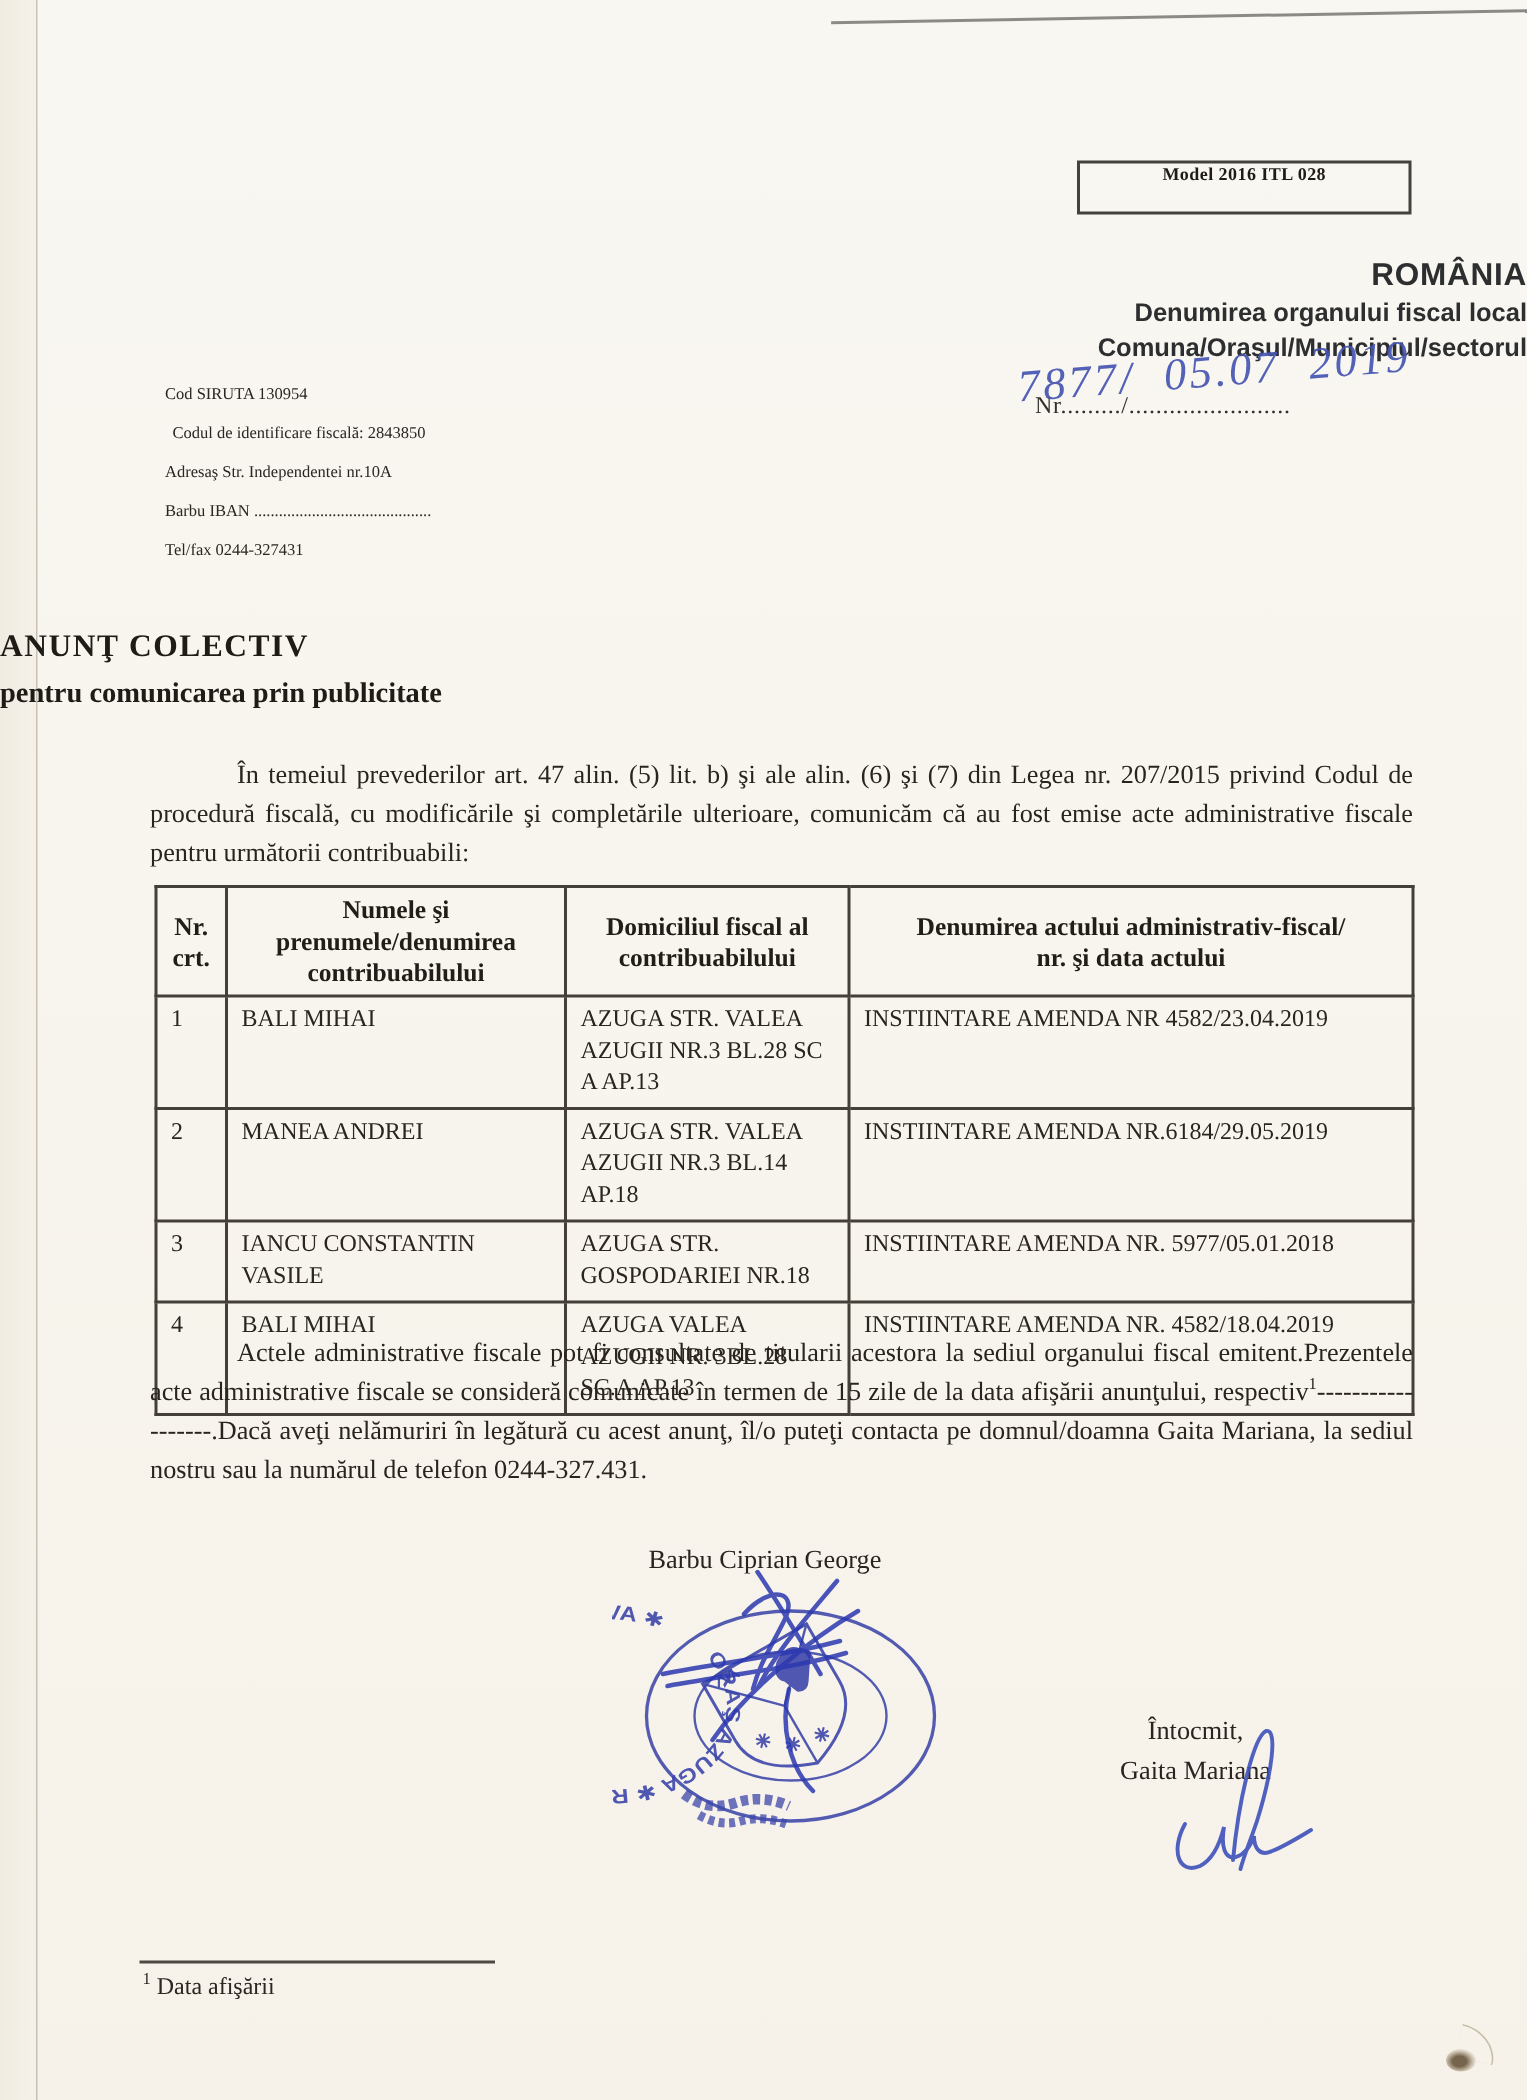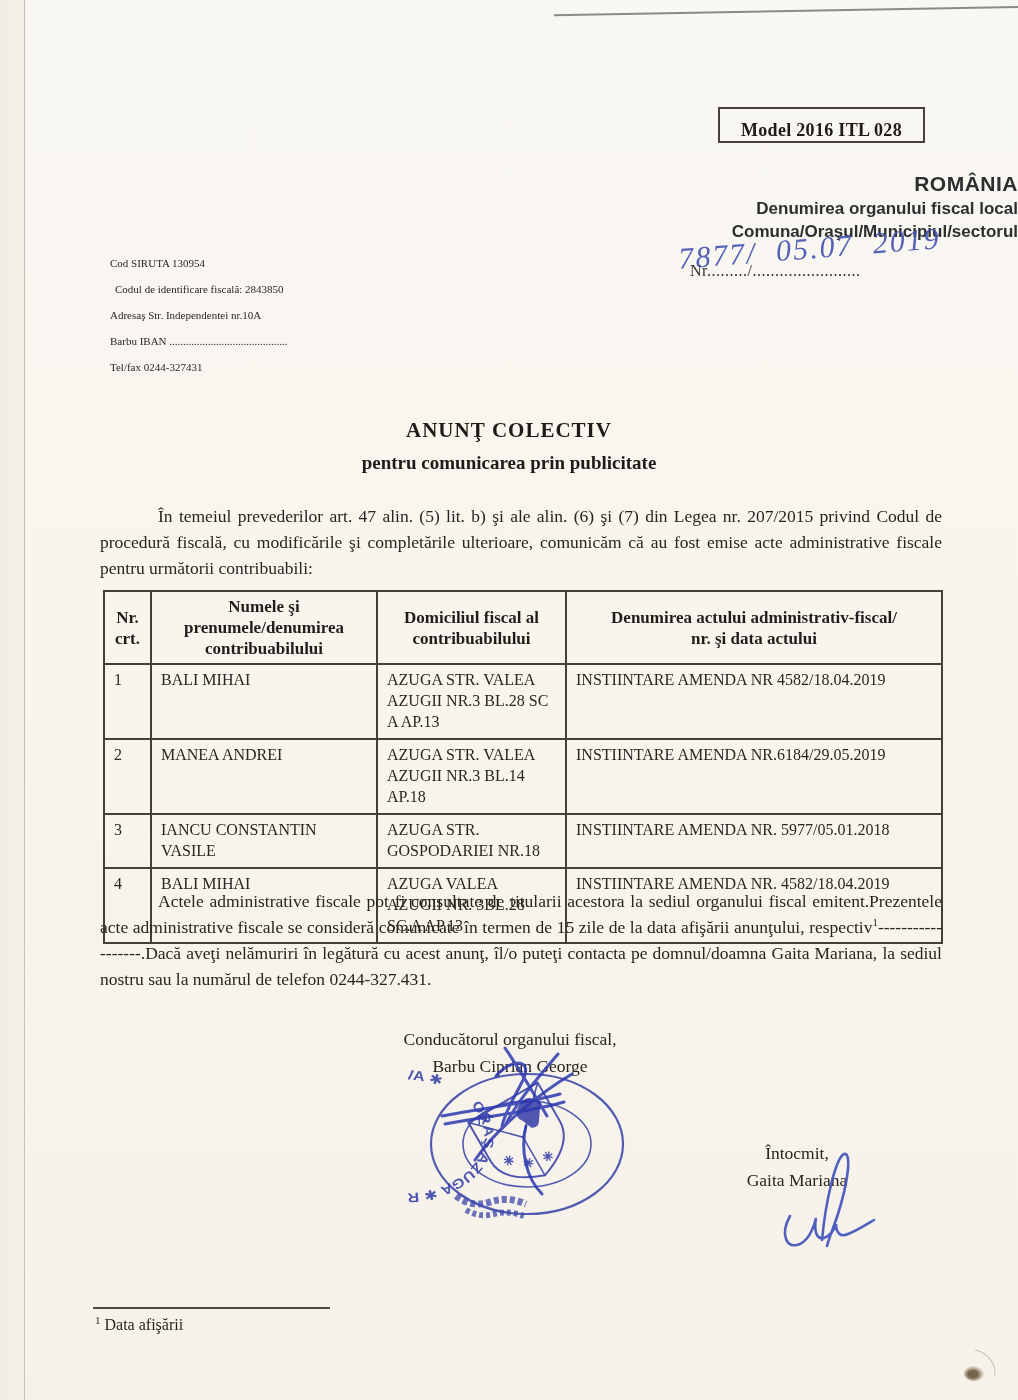--- a/index.html
+++ b/index.html
@@ -15,42 +15,42 @@
   }
   
   .left-strip { position:absolute; left:0; top:0; bottom:0; width:24px;
     background: linear-gradient(90deg, #f0ece2, #f5f1e9); }
   .left-scanline { position:absolute; left:24px; top:0; bottom:0; width:1px;
     background: rgba(140,130,110,.45); }
   .topright-scanline { position:absolute; top:6px; right:-6px; width:470px; height:2px;
     background:#6f6e68; transform: rotate(-1deg); transform-origin: right center; opacity:.8; }
 
   .model-box {
-    position:absolute; left:718px; top:107px; width:207px; height:36px;
-    border:2px solid #45423d; display:flex; align-items:flex-end; justify-content:center;
-    font-weight:bold; font-size:18px; letter-spacing:.3px; color:#1f1c18;
+    position:absolute; left:718px; top:107px; width:223px; height:36px;
+    border:2px solid #45423d; display:flex; align-items:flex-start; justify-content:center;
+    font-weight:bold; font-size:12px; letter-spacing:.3px; color:#1f1c18;
   }
 
   .header-center { position:absolute; left:0; right:0; top:172px; text-align:right;
     font-family:"Liberation Sans", sans-serif; font-weight:bold; color:#2c2e30; }
   .h-country { font-size:21px; letter-spacing:.5px; }
   .h-line { font-size:17px; margin-top:3px; }
 
   .issuer { position:absolute; left:110px; top:250px; font-size:11px; line-height:26px; }
   .issuer div:nth-child(2) { padding-left:5px; }
 
   .nr-label { position:absolute; left:690px; top:262px; font-size:16px; letter-spacing:.5px; color:#33302b; }
   .handwritten-nr {
     position:absolute; left:678px; top:230px; width:300px;
     font-style:italic; font-size:30px; color:#4656b2;
     letter-spacing:2px; word-spacing:10px;
     transform: rotate(-4.5deg); opacity:.92;
   }
 
-  .title-block { position:absolute; left:0; right:0; top:418px; text-align:center; color:#1f1b17; }
+  .title-block { position:absolute; left:0; right:0; top:418px; color:#1f1b17; }
   .doc-title { font-size:21px; font-weight:bold; letter-spacing:1px; }
   .doc-subtitle { font-size:19px; font-weight:bold; margin-top:9px; }
 
   .para { position:absolute; left:100px; width:842px; font-size:17.5px; line-height:26px;
     text-align:justify; text-indent:58px; color:#29241f; }
   .para1 { top:503px; }
   .para2 { top:888px; }
   sup.fn { font-size:11px; line-height:0; vertical-align:super; }
 
   table.contrib { position:absolute; left:103px; top:590px; width:838px;
@@ -135,21 +135,21 @@
 contribuabilului</th>
       <th>Denumirea actului administrativ-fiscal/
 nr. şi data actului</th>
     </tr>
     <tr style="height:62px">
       <td>1</td>
       <td>BALI MIHAI</td>
       <td>AZUGA STR. VALEA
 AZUGII NR.3 BL.28 SC
 A AP.13</td>
-      <td class="c-act">INSTIINTARE AMENDA NR 4582/18.04.2019</td>
+      <td class="c-act">INSTIINTARE AMENDA NR 4582/23.04.2019</td>
     </tr>
     <tr style="height:63px">
       <td>2</td>
       <td>MANEA ANDREI</td>
       <td>AZUGA STR. VALEA
 AZUGII NR.3 BL.14
 AP.18</td>
       <td class="c-act">INSTIINTARE AMENDA NR.6184/29.05.2019</td>
     </tr>
     <tr style="height:40px">
@@ -167,21 +167,20 @@
 AZUGII NR. 3BL.28
 SC.A AP.13</td>
       <td class="c-act">INSTIINTARE AMENDA NR. 4582/18.04.2019</td>
     </tr>
   </tbody>
     </table>
 
   <div class="para para2"><span>Actele administrative fiscale pot fi consultate de titularii acestora la sediul organului fiscal emitent.Prezentele acte administrative fiscale se consideră comunicate în termen de 15 zile de la data afişării anunţului, respectiv</span><sup class="fn">1</sup><span>------------------.Dacă aveţi nelămuriri în legătură cu acest anunţ, îl/o puteţi contacta pe domnul/doamna Gaita Mariana, la sediul nostru sau la numărul de telefon 0244-327.431.</span></div>
 
   <div class="sig-left">
-    <div>Conducătorul organului fiscal,</div>
     <div>Barbu Ciprian George</div>
   </div>
 
   <svg class="stamp-svg" viewBox="0 0 250 212">
     <g stroke="#3d47aa" fill="none" stroke-width="2.2" opacity="0.88">
       <ellipse cx="119" cy="98" rx="96" ry="70"></ellipse>
       <ellipse cx="119" cy="98" rx="64" ry="43" stroke-width="1.6"></ellipse>
     </g>
     <defs>
       <path id="ringPath" d="M 61.7 57.7 A 81 57 0 1 1 61.6 57.6"></path>

